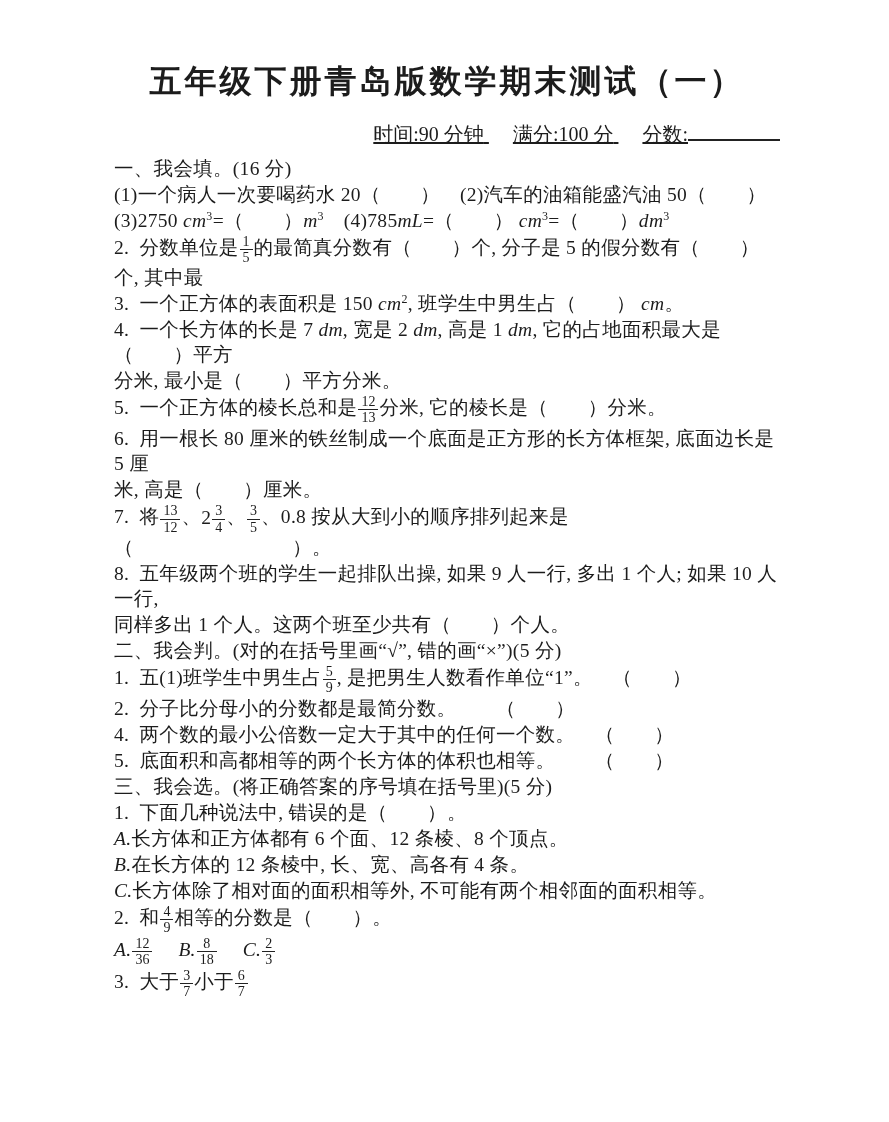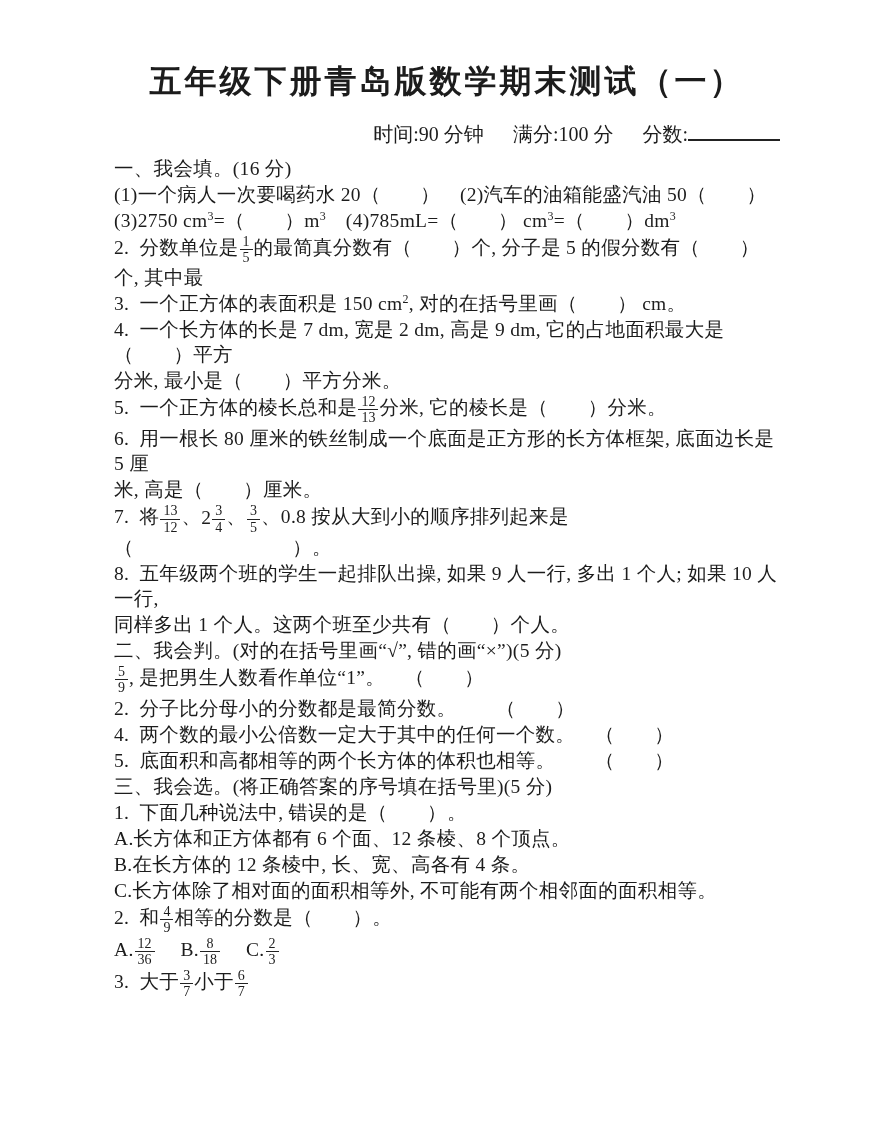--- a/index.html
+++ b/index.html
@@ -27,38 +27,39 @@
     font-weight: 700;
     letter-spacing: 3px;
     white-space: nowrap;
   }
   .meta {
     text-align: right;
     font-size: 20px;
     line-height: 26px;
     margin-bottom: 9px;
     white-space: nowrap;
+    text-decoration: underline;
   }
   .meta .part { margin-left: 24px; }
   .meta .score-part { margin-left: 24px; }
   .blank {
     display: inline-block;
     width: 92px;
     height: 1.05em;
     border-bottom: 2px solid #222;
     vertical-align: baseline;
   }
   .doc-body { font-size: 19.5px; }
   .line {
     line-height: 25px;
     margin-bottom: 1px;
     white-space: pre-wrap;
     letter-spacing: 0.3px;
   }
-  .it { }
+  .it { font-style: italic; }
   sup {
     font-size: 12px;
     line-height: 0;
   }
   .frac {
     display: inline-block;
     text-align: center;
     vertical-align: -0.55em;
     line-height: 1.08;
     font-size: 14px;
@@ -85,31 +86,31 @@
     <div class="meta">
       <span>时间:90 分钟</span>
       <span class="part">满分:100 分</span>
       <span class="score-part">分数:</span><span class="blank"></span>
     </div>
     <div class="doc-body">
         <div class="line"><span>一、我会填。(16 分)</span></div>
         <div class="line"><span>(1)一个病人一次要喝药水 20（　　）　(2)汽车的油箱能盛汽油 50（　　）</span></div>
         <div class="line"><span>(3)2750 </span><span class="it">cm</span><sup>3</sup><span>=（　　）</span><span class="it">m</span><sup>3</sup><span>　(4)785</span><span class="it">mL</span><span>=（　　） </span><span class="it">cm</span><sup>3</sup><span>=（　　）</span><span class="it">dm</span><sup>3</sup></div>
         <div class="line"><span>2.  分数单位是</span><span class="frac"><span class="num">1</span><span class="den">5</span></span><span>的最简真分数有（　　）个, 分子是 5 的假分数有（　　）个, 其中最</span></div>
-        <div class="line"><span>3.  一个正方体的表面积是 150 </span><span class="it">cm</span><sup>2</sup><span>, 对的在括号里画（　　） </span><span class="it">cm</span><span>。</span></div>
-        <div class="line"><span>4.  一个长方体的长是 7 </span><span class="it">dm</span><span>, 宽是 2 </span><span class="it">dm</span><span>, 高是 9 </span><span class="it">dm</span><span>, 它的占地面积最大是（　　）平方</span></div>
+        <div class="line"><span>3.  一个正方体的表面积是 150 </span><span class="it">cm</span><sup>2</sup><span>, 班学生中男生占（　　） </span><span class="it">cm</span><span>。</span></div>
+        <div class="line"><span>4.  一个长方体的长是 7 </span><span class="it">dm</span><span>, 宽是 2 </span><span class="it">dm</span><span>, 高是 1 </span><span class="it">dm</span><span>, 它的占地面积最大是（　　）平方</span></div>
         <div class="line"><span>分米, 最小是（　　）平方分米。</span></div>
         <div class="line"><span>5.  一个正方体的棱长总和是</span><span class="frac"><span class="num">12</span><span class="den">13</span></span><span>分米, 它的棱长是（　　）分米。</span></div>
         <div class="line"><span>6.  用一根长 80 厘米的铁丝制成一个底面是正方形的长方体框架, 底面边长是 5 厘</span></div>
         <div class="line"><span>米, 高是（　　）厘米。</span></div>
         <div class="line"><span>7.  将</span><span class="frac"><span class="num">13</span><span class="den">12</span></span><span>、</span><span class="mixed"><span>2</span><span class="frac"><span class="num">3</span><span class="den">4</span></span></span><span>、</span><span class="frac"><span class="num">3</span><span class="den">5</span></span><span>、0.8 按从大到小的顺序排列起来是（　　　　　　　　）。</span></div>
         <div class="line"><span>8.  五年级两个班的学生一起排队出操, 如果 9 人一行, 多出 1 个人; 如果 10 人一行,</span></div>
         <div class="line"><span>同样多出 1 个人。这两个班至少共有（　　）个人。</span></div>
         <div class="line"><span>二、我会判。(对的在括号里画“√”, 错的画“×”)(5 分)</span></div>
-        <div class="line"><span class="frac"><span class="num">5</span><span class="den">9</span></span><span>, 是把男生人数看作单位“1”。　（　　）</span></div>
+        <div class="line"><span>1.  五(1)班学生中男生占</span><span class="frac"><span class="num">5</span><span class="den">9</span></span><span>, 是把男生人数看作单位“1”。　（　　）</span></div>
         <div class="line"><span>2.  分子比分母小的分数都是最简分数。　　（　　）</span></div>
         <div class="line"><span>4.  两个数的最小公倍数一定大于其中的任何一个数。　（　　）</span></div>
         <div class="line"><span>5.  底面积和高都相等的两个长方体的体积也相等。　　（　　）</span></div>
         <div class="line"><span>三、我会选。(将正确答案的序号填在括号里)(5 分)</span></div>
         <div class="line"><span>1.  下面几种说法中, 错误的是（　　）。</span></div>
         <div class="line"><span class="it">A.</span><span>长方体和正方体都有 6 个面、12 条棱、8 个顶点。</span></div>
         <div class="line"><span class="it">B.</span><span>在长方体的 12 条棱中, 长、宽、高各有 4 条。</span></div>
         <div class="line"><span class="it">C.</span><span>长方体除了相对面的面积相等外, 不可能有两个相邻面的面积相等。</span></div>
         <div class="line"><span>2.  和</span><span class="frac"><span class="num">4</span><span class="den">9</span></span><span>相等的分数是（　　）。</span></div>
         <div class="line"><span class="it">A.</span><span class="frac"><span class="num">12</span><span class="den">36</span></span><span>　 </span><span class="it">B.</span><span class="frac"><span class="num">8</span><span class="den">18</span></span><span>　 </span><span class="it">C.</span><span class="frac"><span class="num">2</span><span class="den">3</span></span></div>

